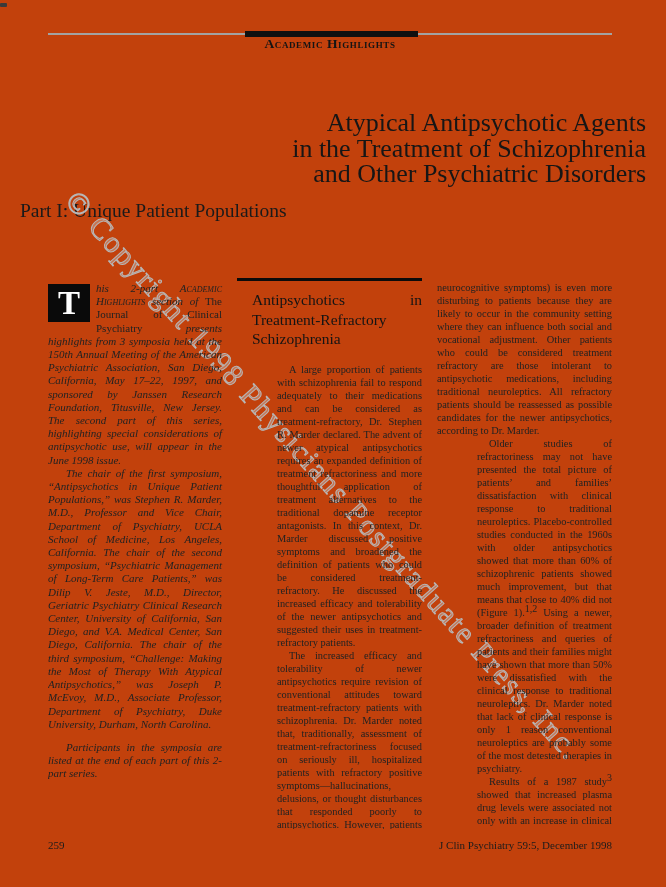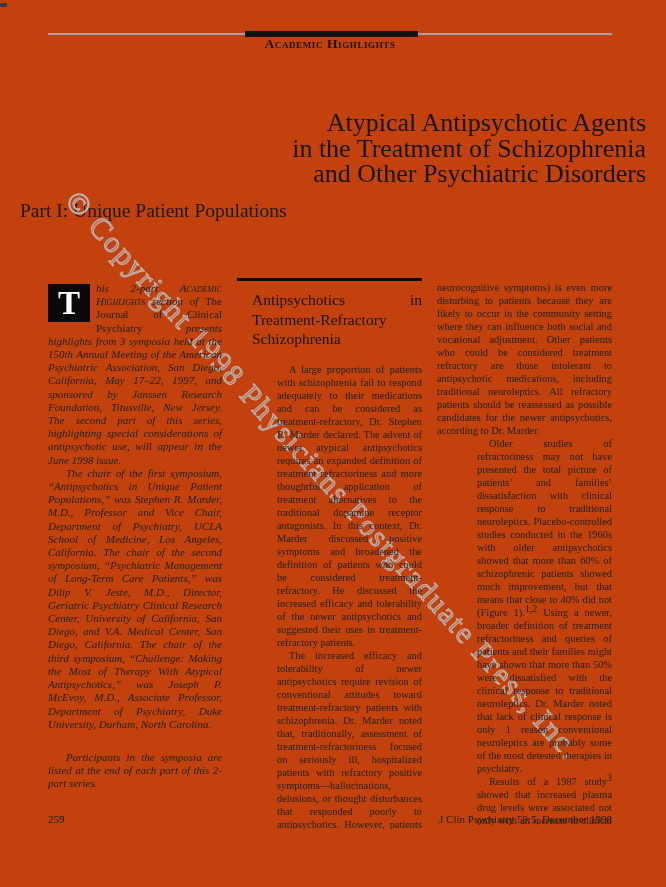--- a/index.html
+++ b/index.html
@@ -34,40 +34,40 @@
   
   .columns {
     position:absolute; left:48px; top:277px; width:564px; height:552px; z-index:1;
     display:grid; grid-template-columns:174px 185px 175px; column-gap:15px; overflow:hidden;
   }
   .col { min-width:0; }
 
   .col-intro { font-style:italic; font-size:11px; line-height:13.2px; text-align:justify; padding-top:5px; color:#222; }
   .intro-p { margin:0; }
   .intro-p.indent { text-indent:18px; }
-  .intro-p.participants { margin-top:20px; }
+  .intro-p.participants { margin-top:10px; }
   .dropcap {
     float:left; width:42px; height:38px; margin:2px 6px 0 0;
     background:#0a0a0a; color:#fff; font-style:normal; font-weight:bold;
     font-size:33px; line-height:38px; text-align:center;
   }
   .sc { font-variant:small-caps; }
   .rm { font-style:normal; }
 
   .col-mid, .col-right { font-size:10.4px; line-height:13px; text-align:justify; color:#222; }
   .sec-rule { height:3px; background:#0b0b0b; margin:1px 0 9px 0; }
   .sec-heading { margin:0 0 14px 15px; font-weight:normal; font-size:15.5px; line-height:19.5px; color:#141414; }
   .body-p { margin:0; }
   .body-p.indent { text-indent:12px;margin-left:40px; }
   .col-right { padding-top:4px; }
   sup { font-size:10px; line-height:0; vertical-align:super; }
 
   
   .footer {
-    position:absolute; left:48px; top:813px; width:564px; z-index:1;
+    position:absolute; left:48px; top:839px; width:564px; z-index:1;
     display:flex; justify-content:space-between; font-size:11px; color:#1c1c1c;
   }
 </style>
 </head>
 <body>
 
 <div class="page">
 
   <div class="speck"></div>
 

